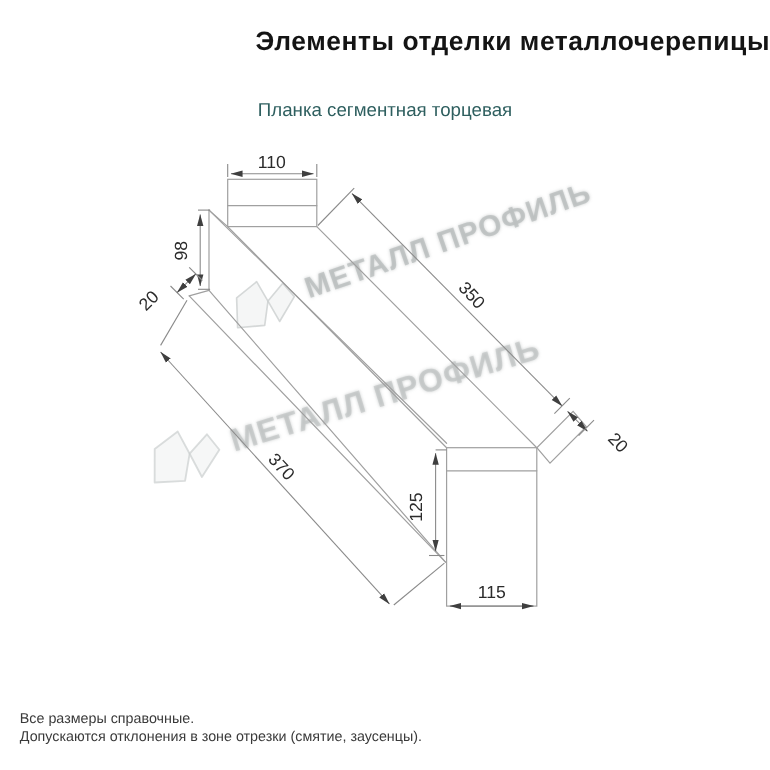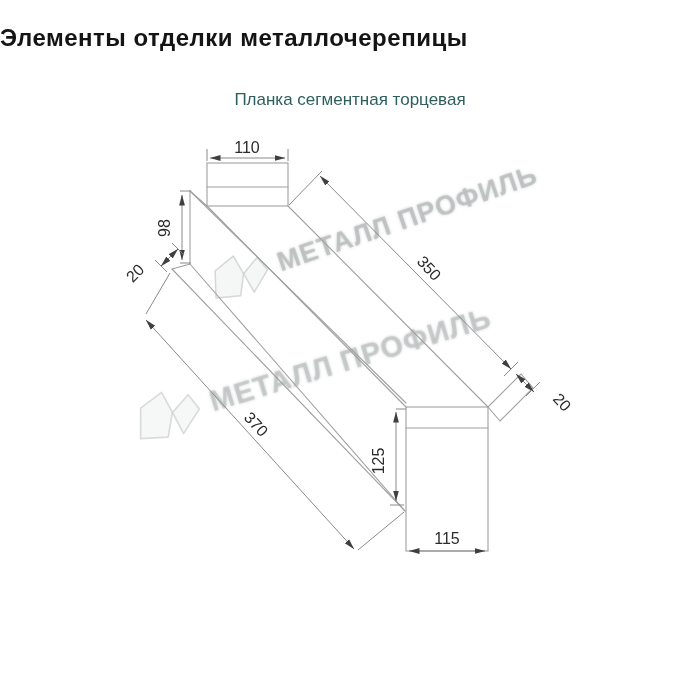--- a/index.html
+++ b/index.html
@@ -1,21 +1,21 @@
 <!DOCTYPE html>
 <html><head>
 <meta charset="utf-8">
 <style>
   html,body{margin:0;padding:0;}
   body{
     width:700px;height:700px;position:relative;background:#ffffff;overflow:hidden;
     font-family:"Liberation Sans", sans-serif;
   }
   .page-title{
-    position:absolute;left:0;top:24px;width:700px;text-align:left;
+    position:absolute;left:0;top:24px;width:700px;text-align:right;
     font-size:24px;font-weight:bold;color:#141414;letter-spacing:.5px;
   }
   .subtitle{
     position:absolute;left:0;top:90px;width:700px;text-align:center;
     font-size:17px;line-height:20px;color:#2e5f5f;
   }
   .footer{
     position:absolute;left:18px;top:644px;width:640px;
     font-size:13px;line-height:17px;color:#3a3a3a;
   }
@@ -148,13 +148,15 @@
     <text class="dim-label" x="139" y="277" transform="rotate(-45 139 277)">20</text>
     <text class="dim-label" x="425" y="272" transform="rotate(47 425 272)">350</text>
     <text class="dim-label" x="252" y="428" transform="rotate(47 252 428)">370</text>
     <text class="dim-label" x="558" y="406" transform="rotate(47 558 406)">20</text>
     <text class="dim-label" x="384" y="461" transform="rotate(-90 384 461)">125</text>
     <text class="dim-label" x="447" y="544">115</text>
   </g>
 </svg>
 
 <div class="footer">
+  <div>Все размеры справочные.</div>
+  <div>Допускаются отклонения в зоне отрезки (смятие, заусенцы).</div>
 </div>
 
 </body></html>

